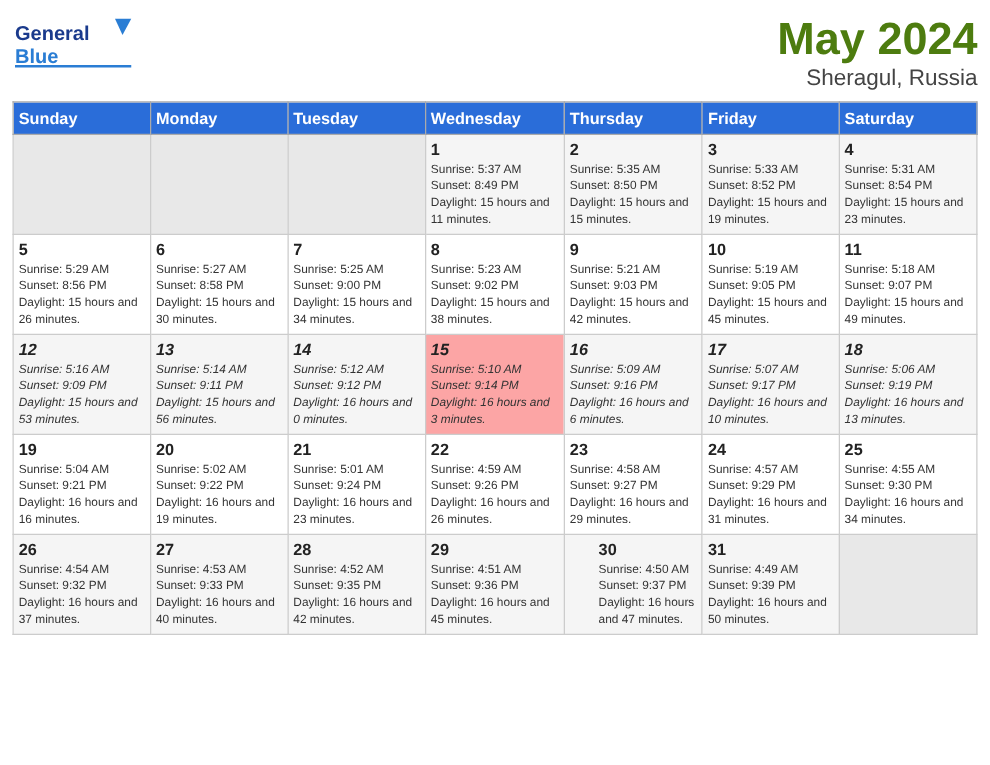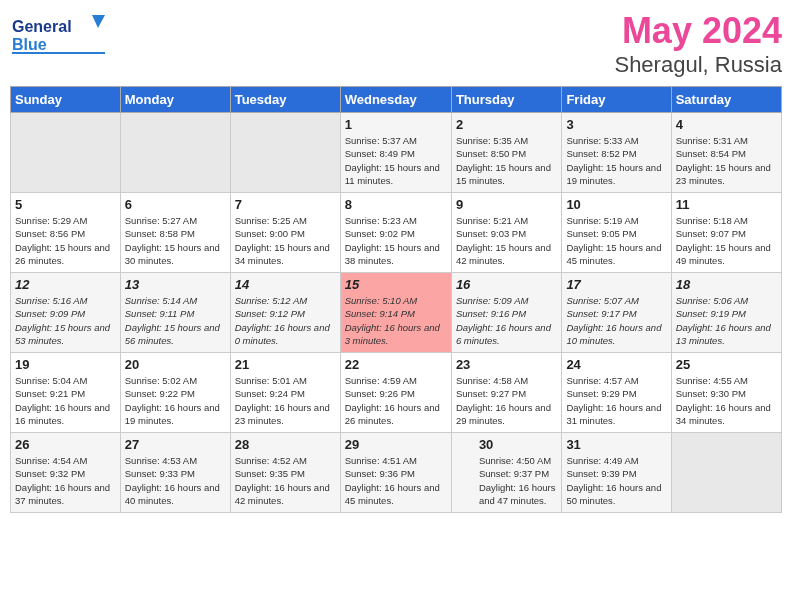--- a/index.html
+++ b/index.html
@@ -20,24 +20,24 @@
       display: flex;
       align-items: center;
       justify-content: center;
     }
     .month-title {
       text-align: right;
     }
     .month-title h1 {
       font-size: 36px;
       font-weight: bold;
-      color: #ec4899;
+      color: #4d7c0f;
     }
     .month-title h2 {
-      font-size: 22px;
+      font-size: 18px;
       color: #444;
       font-weight: normal;
     }
     .calendar {
       width: 100%;
       border-collapse: collapse;
     }
     .calendar th {
       background: #2a6dd9;
       color: #fff;

